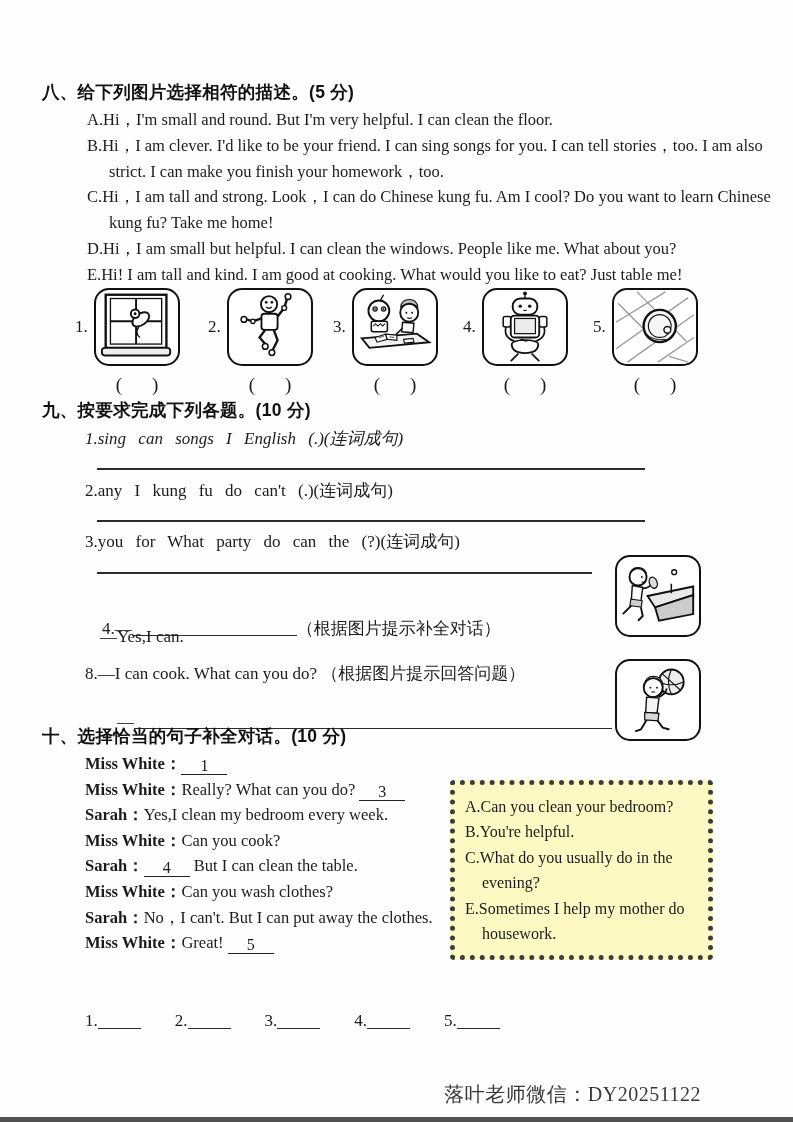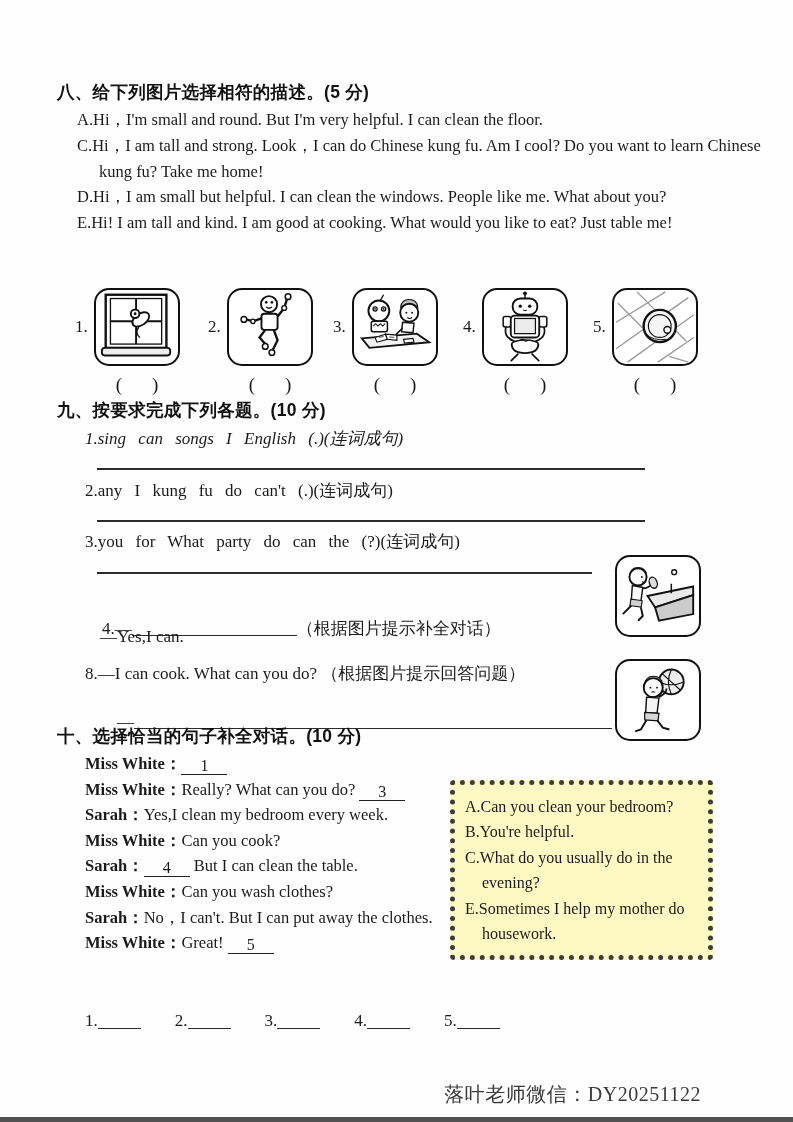--- a/index.html
+++ b/index.html
@@ -6,27 +6,27 @@
   body{background:#ffffff;}
   #page{
     position:relative;
     width:793px;height:1122px;
     background:#fefefe;
     font-family:"Liberation Serif", serif;
     color:#1b1b1b;
     overflow:hidden;
   }
   .sec-title{
-    position:absolute;left:57px;
+    position:absolute;left:42px;
     font-family:"Liberation Sans", sans-serif;
     font-weight:700;font-size:17.5px;color:#111;
     letter-spacing:0.3px;white-space:nowrap;
   }
   
-  .desc-list{position:absolute;left:77px;top:107px;width:694px;}
+  .desc-list{position:absolute;left:87px;top:107px;width:694px;}
   .desc-item{
     font-size:16.5px;line-height:25.8px;
     padding-left:22px;text-indent:-22px;
     white-space:pre-wrap;
   }
   
   .pic-group{position:absolute;top:288px;width:112px;}
   .pic-row{display:flex;align-items:center;}
   .pic-num{font-size:17px;width:19px;flex:none;}
   .pic-frame{
@@ -98,20 +98,21 @@
 </style>
 </head>
 <body>
 
 <div id="page">
 
   <div class="sec-title" style="top:80px;">八、给下列图片选择相符的描述。(5 分)</div>
 
   <div class="desc-list">
     <div class="desc-item">A.Hi，I'm small and round. But I'm very helpful. I can clean the floor.</div>
+    <div class="desc-item">B.Hi，I am clever. I'd like to be your friend. I can sing songs for you. I can tell stories，too. I am also strict. I can make you finish your homework，too.</div>
     <div class="desc-item">C.Hi，I am tall and strong. Look，I can do Chinese kung fu. Am I cool? Do you want to learn Chinese kung fu? Take me home!</div>
     <div class="desc-item">D.Hi，I am small but helpful. I can clean the windows. People like me. What about you?</div>
     <div class="desc-item">E.Hi! I am tall and kind. I am good at cooking. What would you like to eat? Just table me!</div>
   </div>
 
   <div class="pic-group" style="left:75px;">
     <div class="pic-row">
       <span class="pic-num">1.</span>
       <div class="pic-frame">
         <svg viewBox="0 0 86 78">

